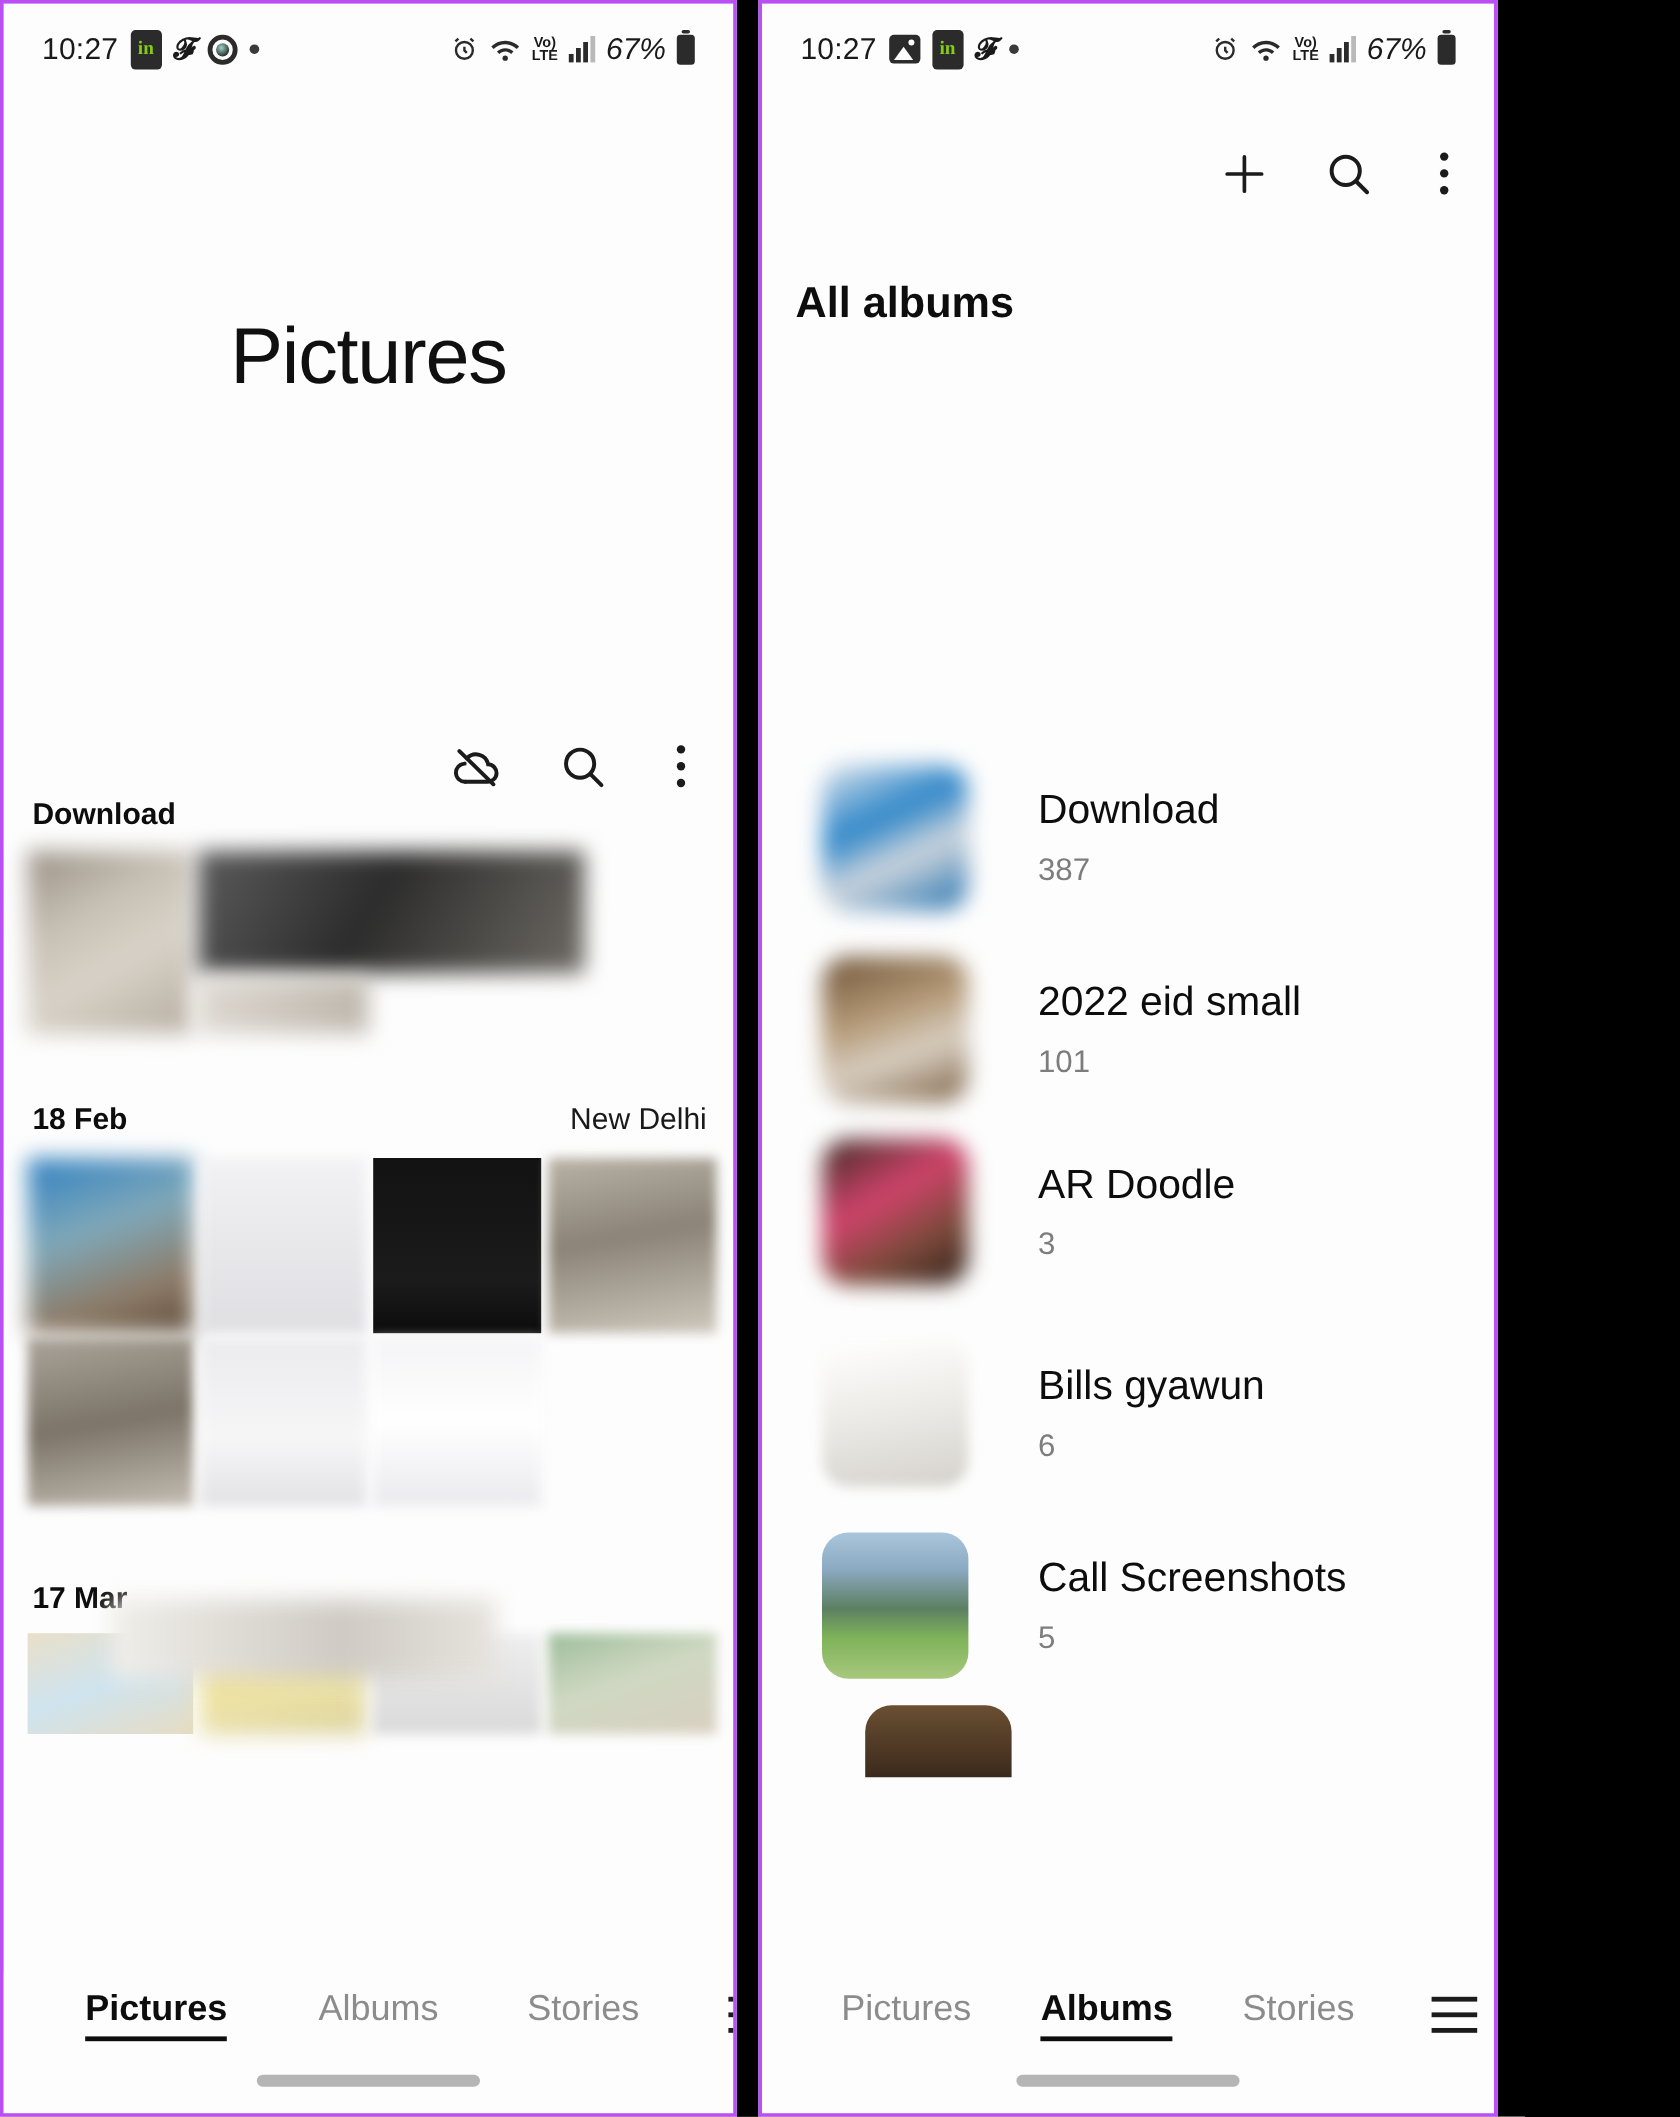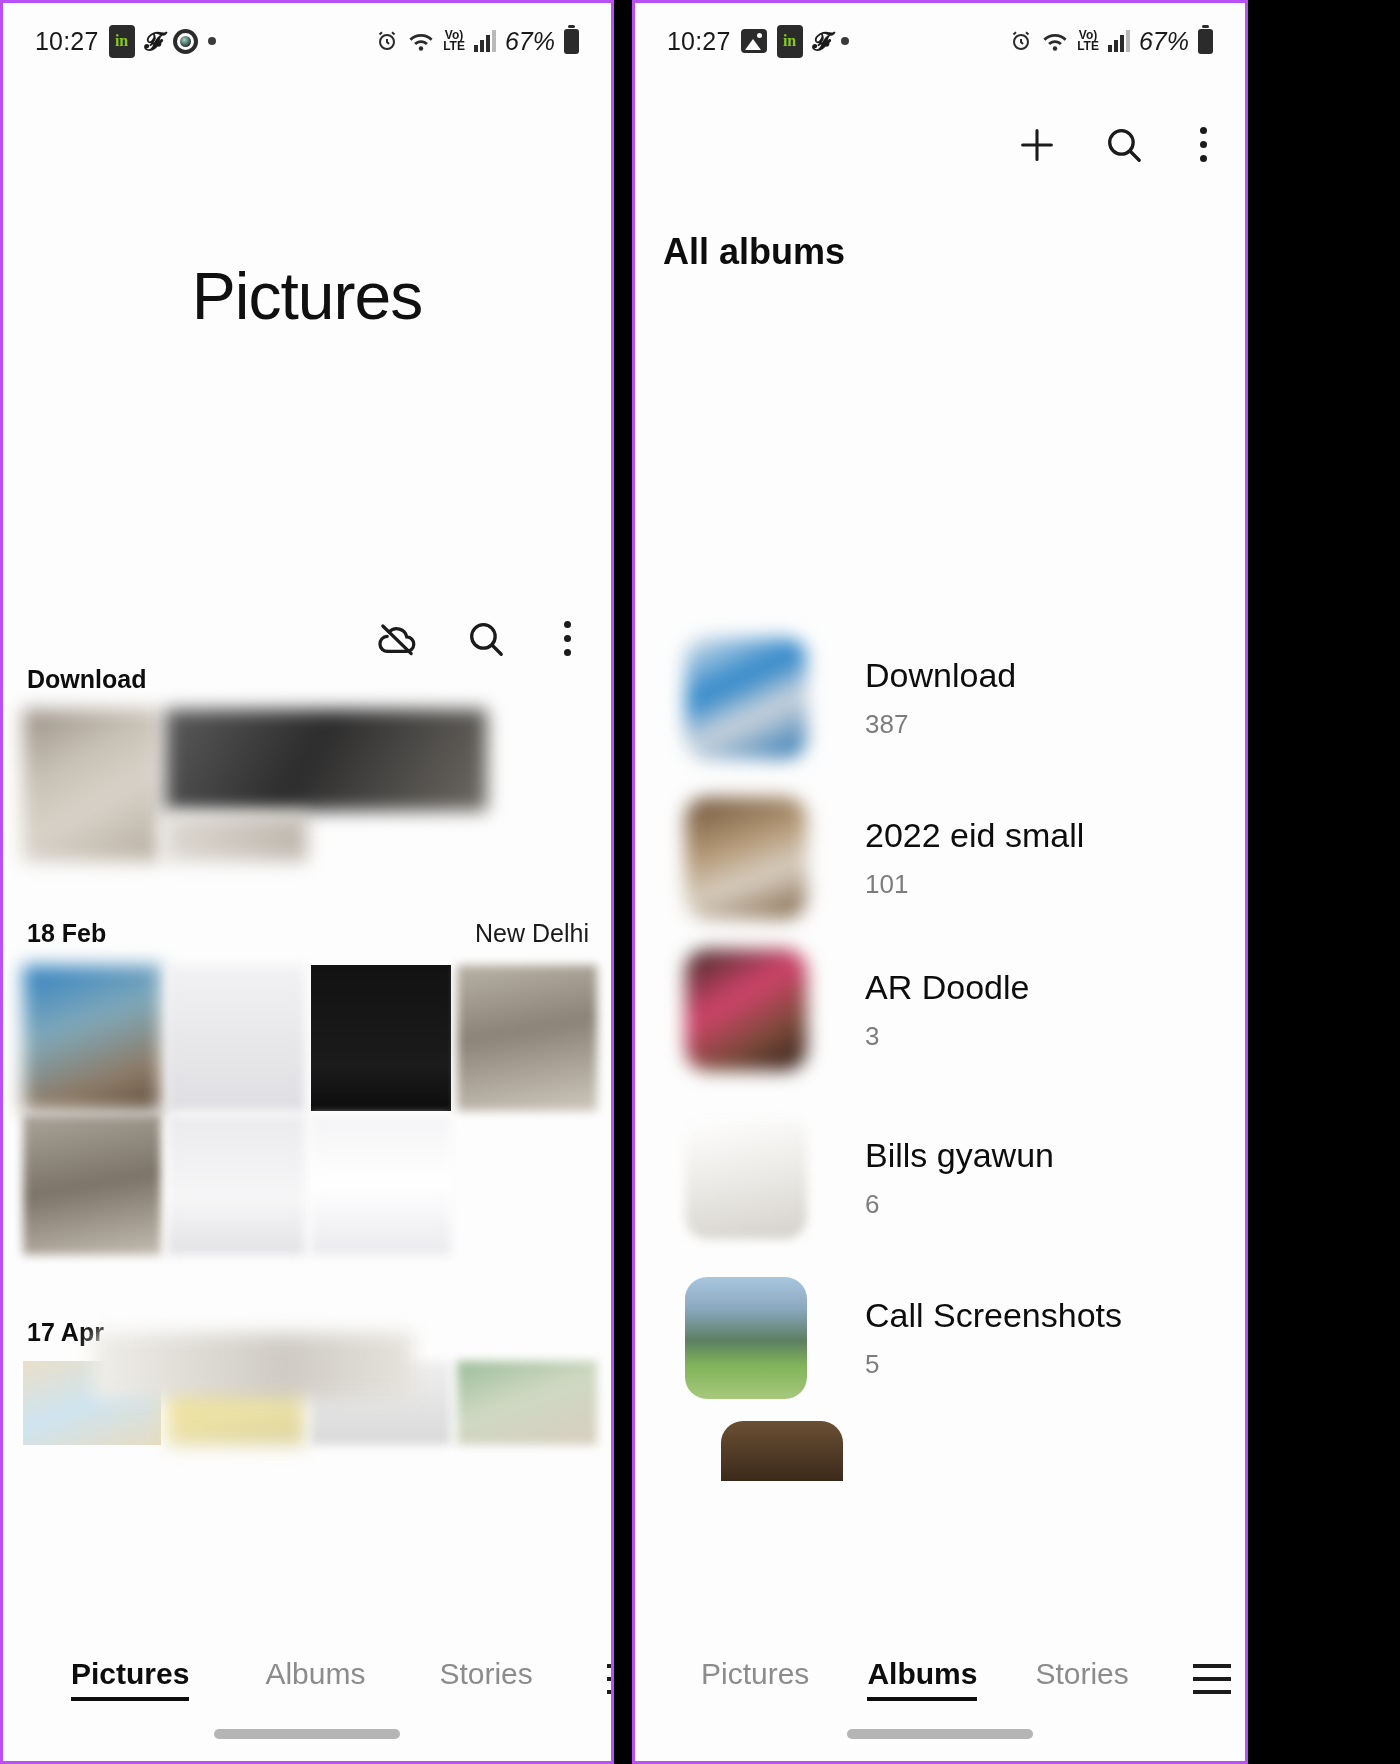--- a/index.html
+++ b/index.html
@@ -245,21 +245,21 @@
 
     <div class="tile blur" style="top:962px;left:20px;width:138px;height:146px;background:linear-gradient(160deg,#2f80c2 0%,#7fa8b9 40%,#8d7a66 75%,#5b4b3a 100%);"></div>
     <div class="tile blur-lite" style="top:962px;left:164px;width:138px;height:146px;background:linear-gradient(180deg,#f2f2f4 0%,#e7e7ea 55%,#dfdfe3 100%);"></div>
     <div class="tile" style="top:962px;left:308px;width:140px;height:146px;background:linear-gradient(180deg,#121212 0%,#1b1b1b 70%,#0c0c0c 100%);"></div>
     <div class="tile blur-lite" style="top:962px;left:454px;width:140px;height:146px;background:linear-gradient(170deg,#b9b2a6 0%,#8b8377 45%,#cfc8bd 100%);"></div>
 
     <div class="tile blur-lite" style="top:1112px;left:20px;width:138px;height:140px;background:linear-gradient(170deg,#aaa49a 0%,#7c7468 50%,#c4bdb2 100%);"></div>
     <div class="tile blur-lite" style="top:1112px;left:164px;width:138px;height:140px;background:linear-gradient(180deg,#ebebee 0%,#f6f6f7 60%,#e2e2e6 100%);"></div>
     <div class="tile blur-lite" style="top:1112px;left:308px;width:140px;height:140px;background:linear-gradient(180deg,#f4f4f6 0%,#ffffff 50%,#eaeaee 100%);"></div>
 
-    <div class="sec-head" style="top:1315px;">17 Apr</div>
+    <div class="sec-head" style="top:1315px;">17 Mar</div>
     <div class="tile" style="top:1358px;left:20px;width:138px;height:84px;background:linear-gradient(160deg,#e9dfc9 0%,#cfe4ef 50%,#e6dcc4 100%);"></div>
     <div class="tile blur" style="top:1358px;left:164px;width:138px;height:84px;background:linear-gradient(170deg,#f3e07a 0%,#ede3a8 60%,#d9cf9a 100%);"></div>
     <div class="tile blur-lite" style="top:1358px;left:308px;width:140px;height:84px;background:linear-gradient(180deg,#efefef,#d9d9d9);"></div>
     <div class="tile blur-lite" style="top:1358px;left:454px;width:140px;height:84px;background:linear-gradient(160deg,#9dbd9a 0%,#cfd8c2 45%,#d8cfc0 100%);"></div>
     <div class="tile blur" style="top:1330px;left:90px;width:320px;height:66px;background:linear-gradient(90deg,#f0eee9,#cfcbc4 60%,#e6e3dd);"></div>
 
     <div class="bottomnav">
       <div class="bn-inner">
         <span class="nav-item active" style="margin-left:68px;">Pictures</span>
         <span class="nav-item" style="margin-left:76px;">Albums</span>

